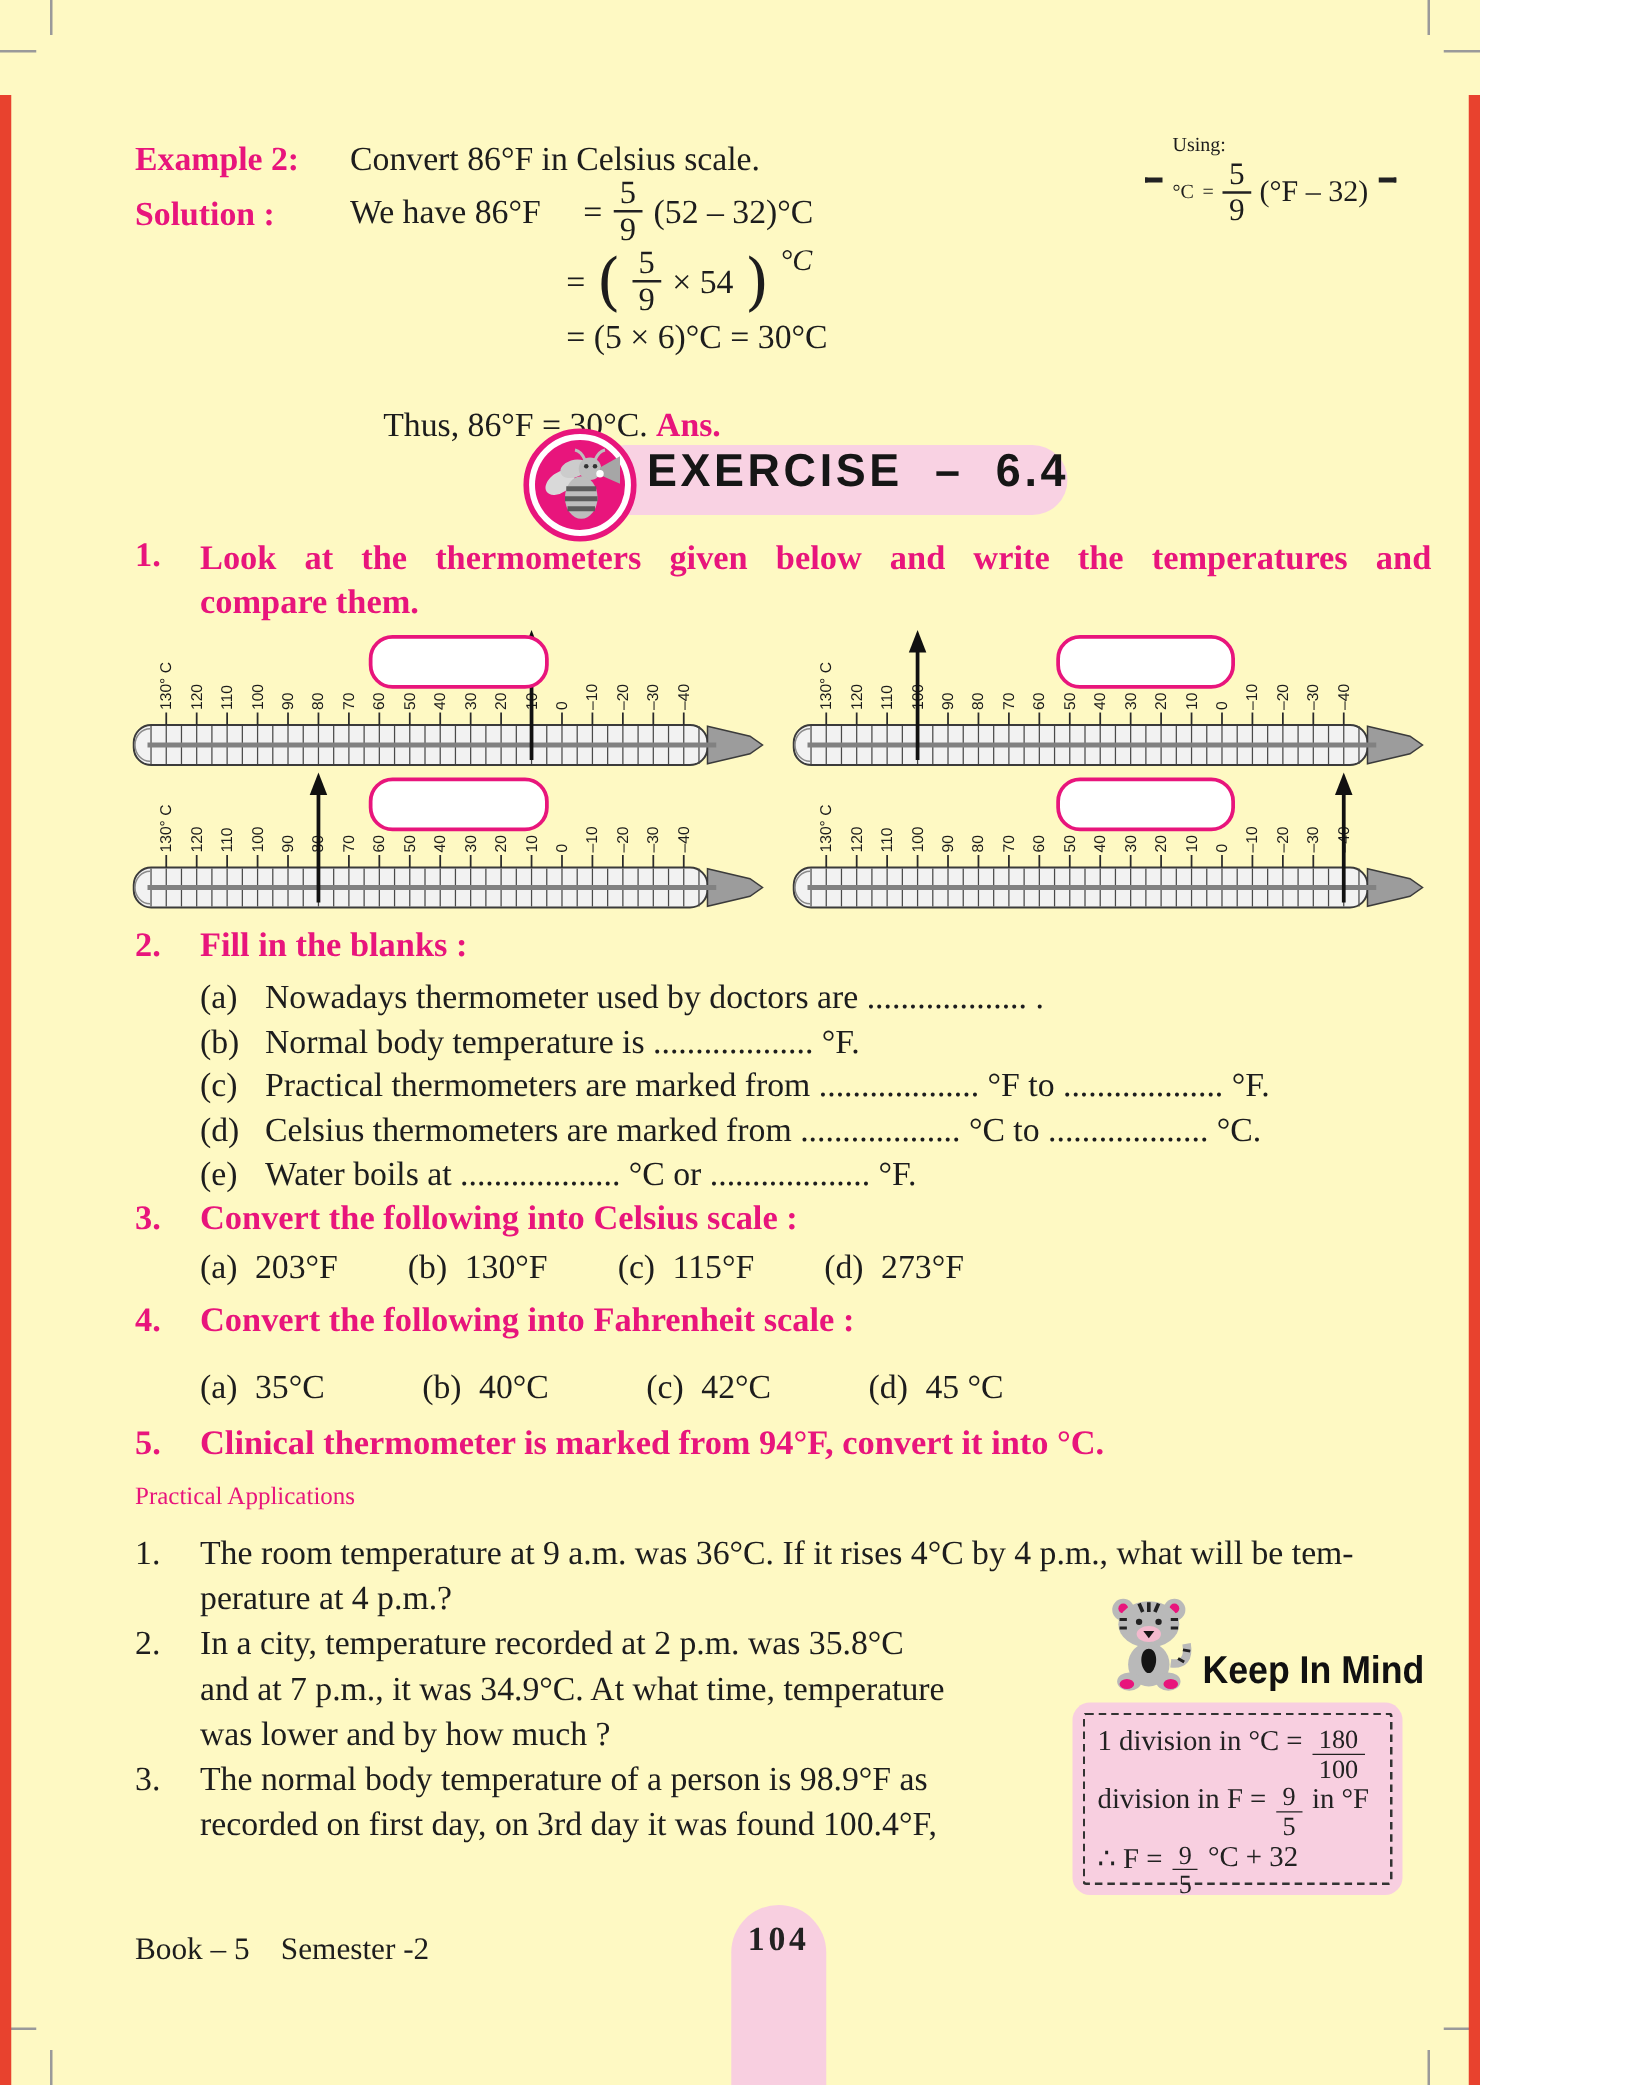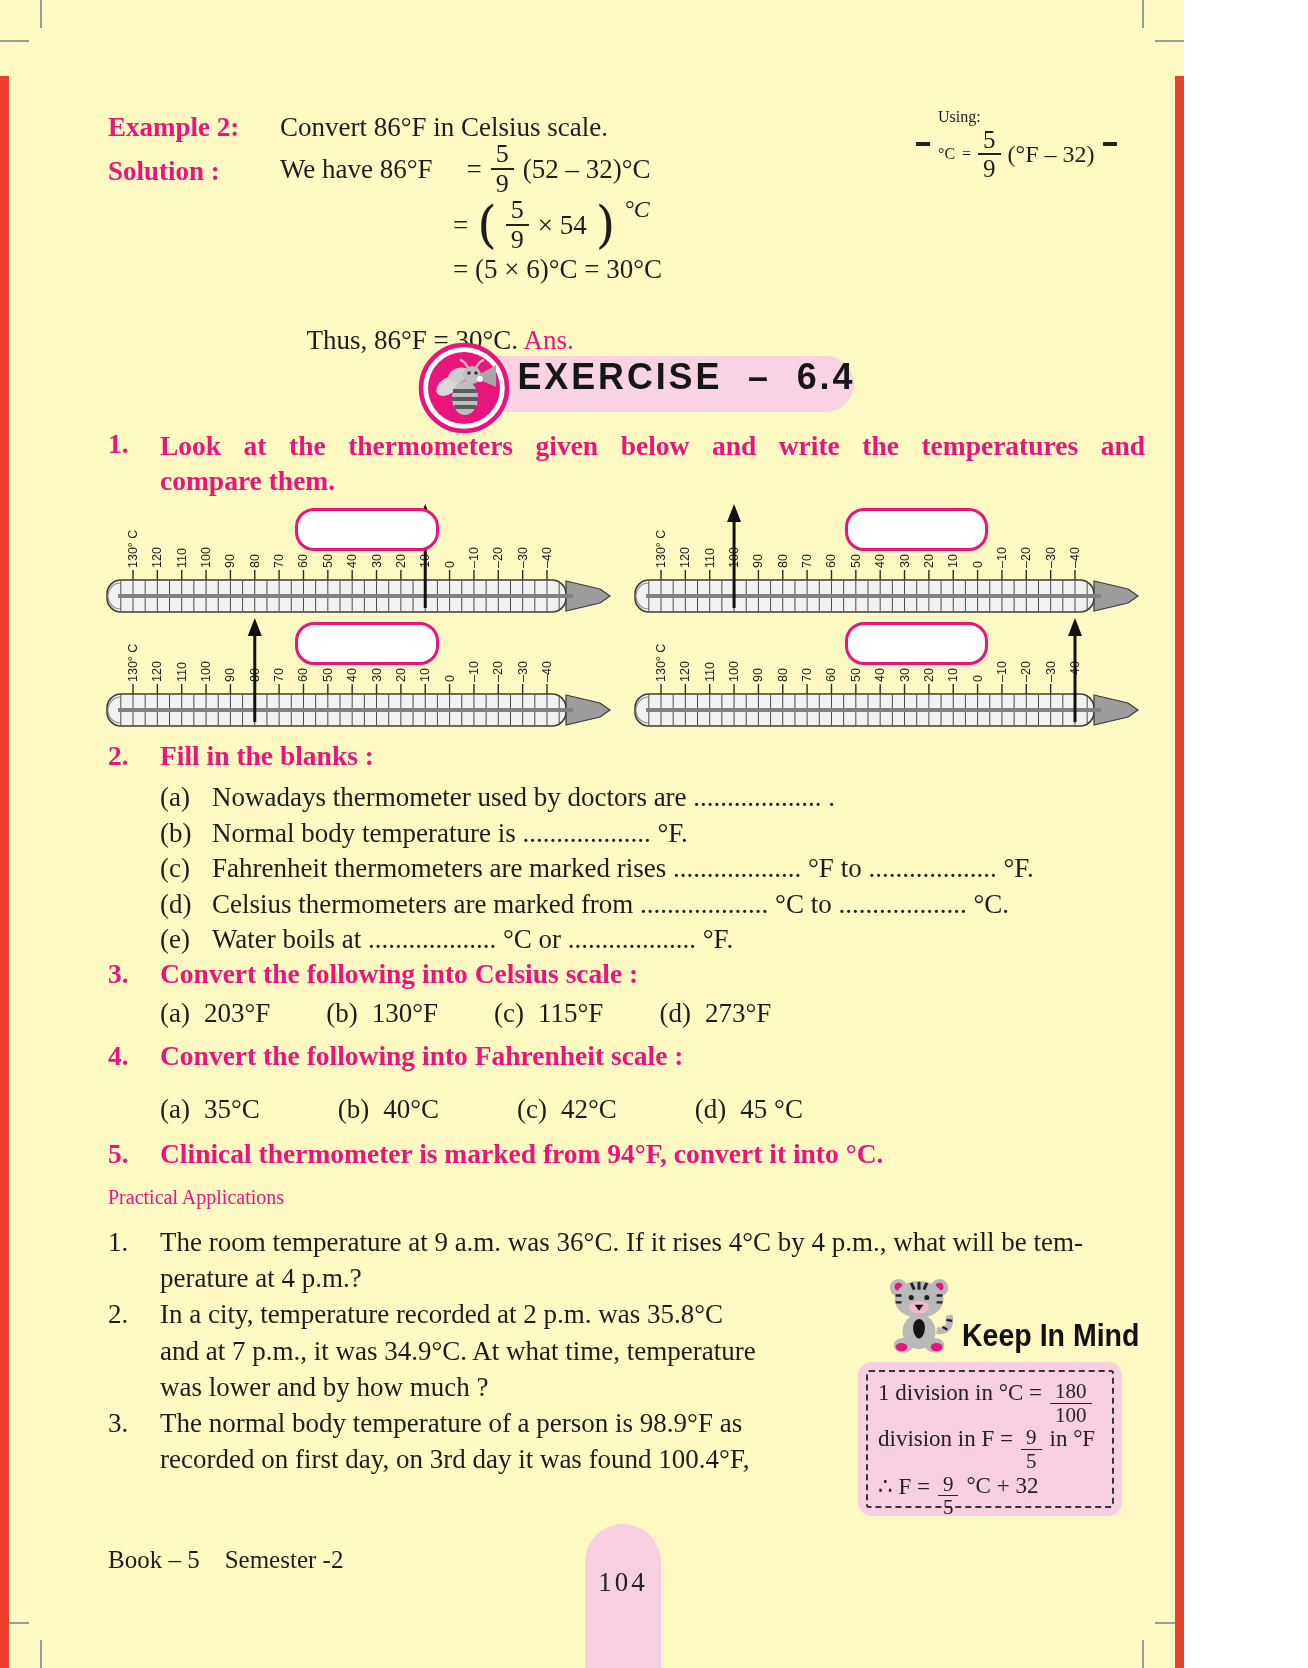--- a/index.html
+++ b/index.html
@@ -2,21 +2,21 @@
 <html style="--pink: #e8157c; --banner-bg: #f9d2e3; --kim-bg: #f8cfe0; --edge: #e8422e;"><head>
 <meta charset="utf-8">
 <style>
   html,body{margin:0;padding:0;background:#fff}
   .page{position:relative;width:1184px;height:1668px;background:#fef9c3;overflow:hidden;
         font-family:"Liberation Serif",serif;color:#1d1d1d}
   .abs{position:absolute}
   :root{
     --pink:#e8157c; --banner-bg:#f9d2e3; --kim-bg:#f8cfe0; --edge:#e8422e;
   }
-  .pink{color:var(--pink);font-weight:normal}
+  .pink{color:var(--pink);font-weight:bold}
   .crop{position:absolute;background:#9a9a9a}
   .edge{position:absolute;width:9px;top:76px;bottom:0;background:var(--edge)}
 
   
   .ex-label{font-size:27px;font-weight:bold;color:var(--pink)}
   .ex-text{font-size:27px}
   .eqrow{display:flex;align-items:center;gap:9px;font-size:27px}
   .frac{display:inline-flex;flex-direction:column;align-items:center;line-height:1.08;font-size:26px}
   .frac .fd{border-top:2px solid #222;padding:0 5px}
   .frac .fn{padding:0 5px}
@@ -65,21 +65,21 @@
   .kim-box{position:absolute;background:var(--kim-bg);border-radius:14px}
   .kim-inner{position:absolute;inset:8px;border:2px dashed #333;border-radius:3px;padding:8px 10px;display:flex;flex-direction:column;justify-content:space-around}
   .kim-line{display:flex;align-items:flex-start;gap:8px;font-size:23px;color:#222}
   .kim-line .frac{font-size:21px}
   .kim-line .frac .fd{border-top-width:1.6px}
 
   
   .footer{position:absolute;left:108px;top:1546px;font-size:25px;white-space:pre}
   .pagetab{position:absolute;left:585px;top:1524px;width:76px;height:144px;background:var(--kim-bg);
            border-radius:38px 38px 0 0;display:flex;justify-content:center}
-  .pagetab span{margin-top:43px;font-size:27px;font-weight:normal;letter-spacing:3px;color:#222}
+  .pagetab span{margin-top:12px;font-size:27px;font-weight:bold;letter-spacing:3px;color:#222}
 </style>
 </head>
 <body>
 
 <div class="page">
 
   <div class="crop" style="left:40px;top:0;width:2px;height:28px"></div>
   <div class="crop" style="left:0;top:40px;width:29px;height:2px"></div>
   <div class="crop" style="right:40px;top:0;width:2px;height:28px"></div>
   <div class="crop" style="right:0;top:40px;width:29px;height:2px"></div>
@@ -509,21 +509,21 @@
     <div class="fillrow">
         <span class="fill-letter">(a)</span>
         <span class="bodyline">Nowadays thermometer used by doctors are ................... .</span>
       </div>
     <div class="fillrow">
         <span class="fill-letter">(b)</span>
         <span class="bodyline">Normal body temperature is ................... °F.</span>
       </div>
     <div class="fillrow">
         <span class="fill-letter">(c)</span>
-        <span class="bodyline">Fahrenheit thermometers are marked rises ................... °F to ................... °F.</span>
+        <span class="bodyline">Practical thermometers are marked from ................... °F to ................... °F.</span>
       </div>
     <div class="fillrow">
         <span class="fill-letter">(d)</span>
         <span class="bodyline">Celsius thermometers are marked from ................... °C to ................... °C.</span>
       </div>
     <div class="fillrow">
         <span class="fill-letter">(e)</span>
         <span class="bodyline">Water boils at ................... °C or ................... °F.</span>
       </div>
   </div>

